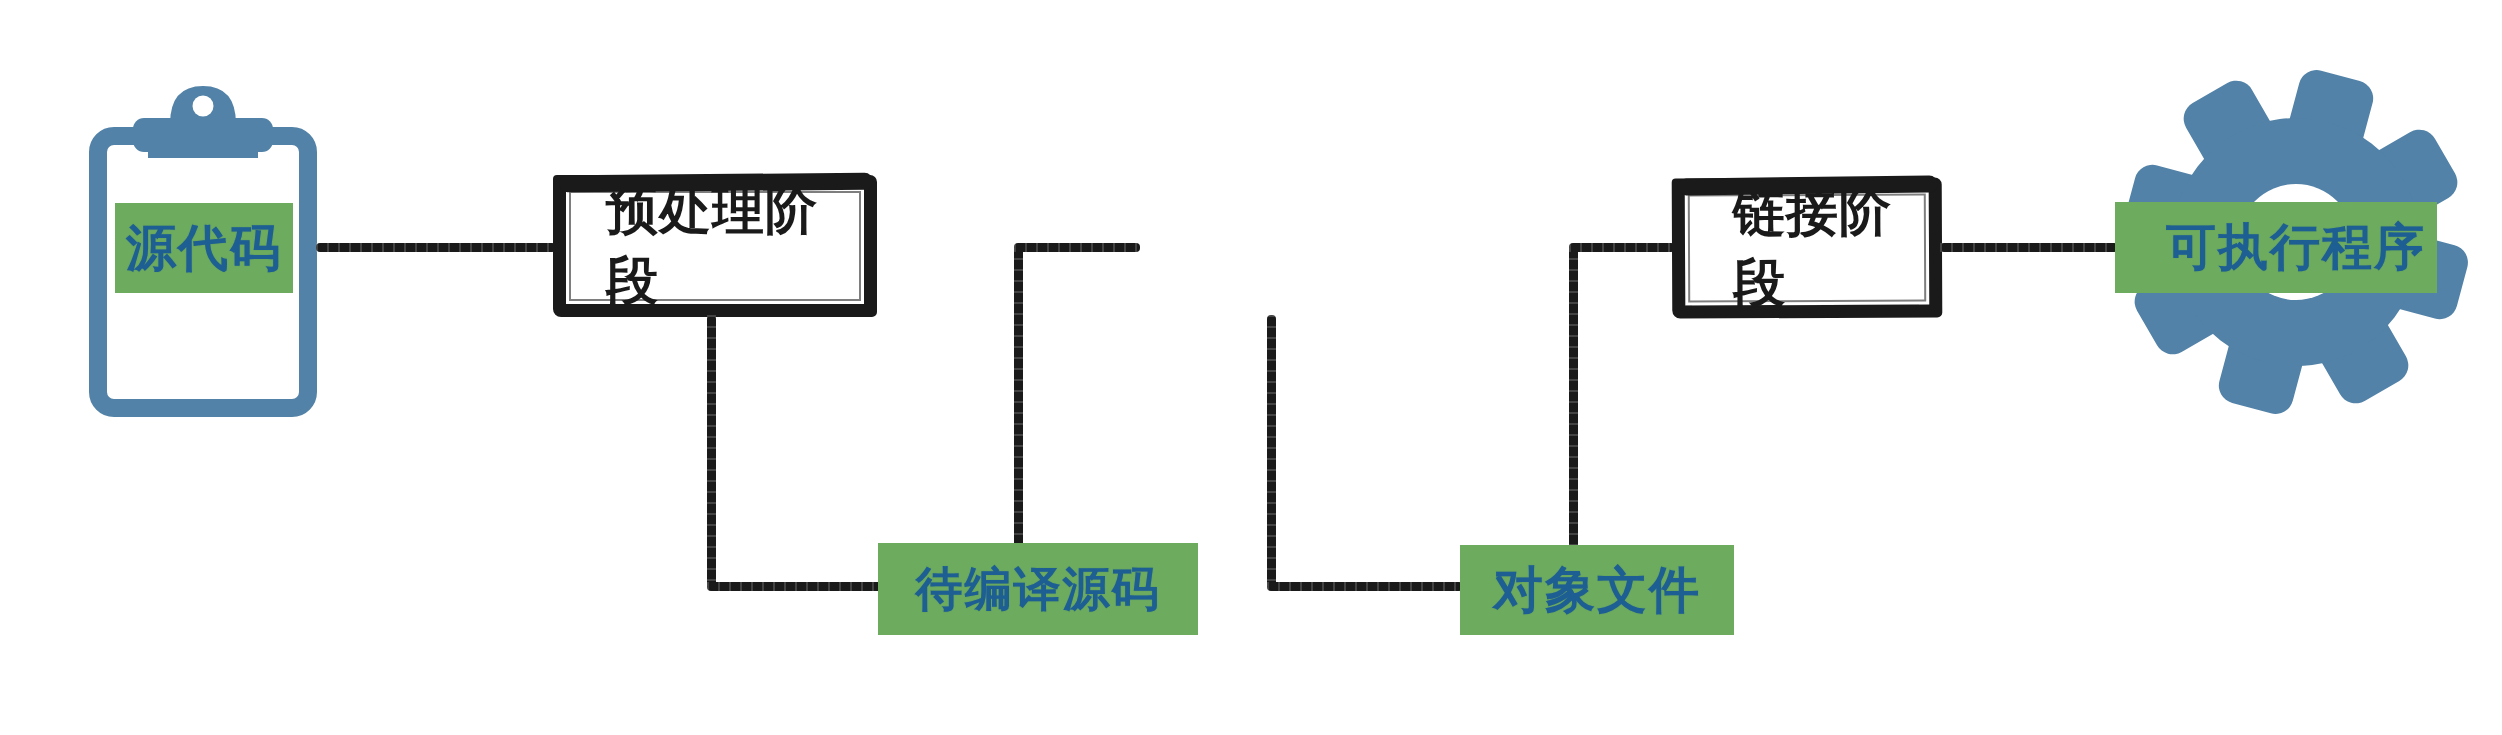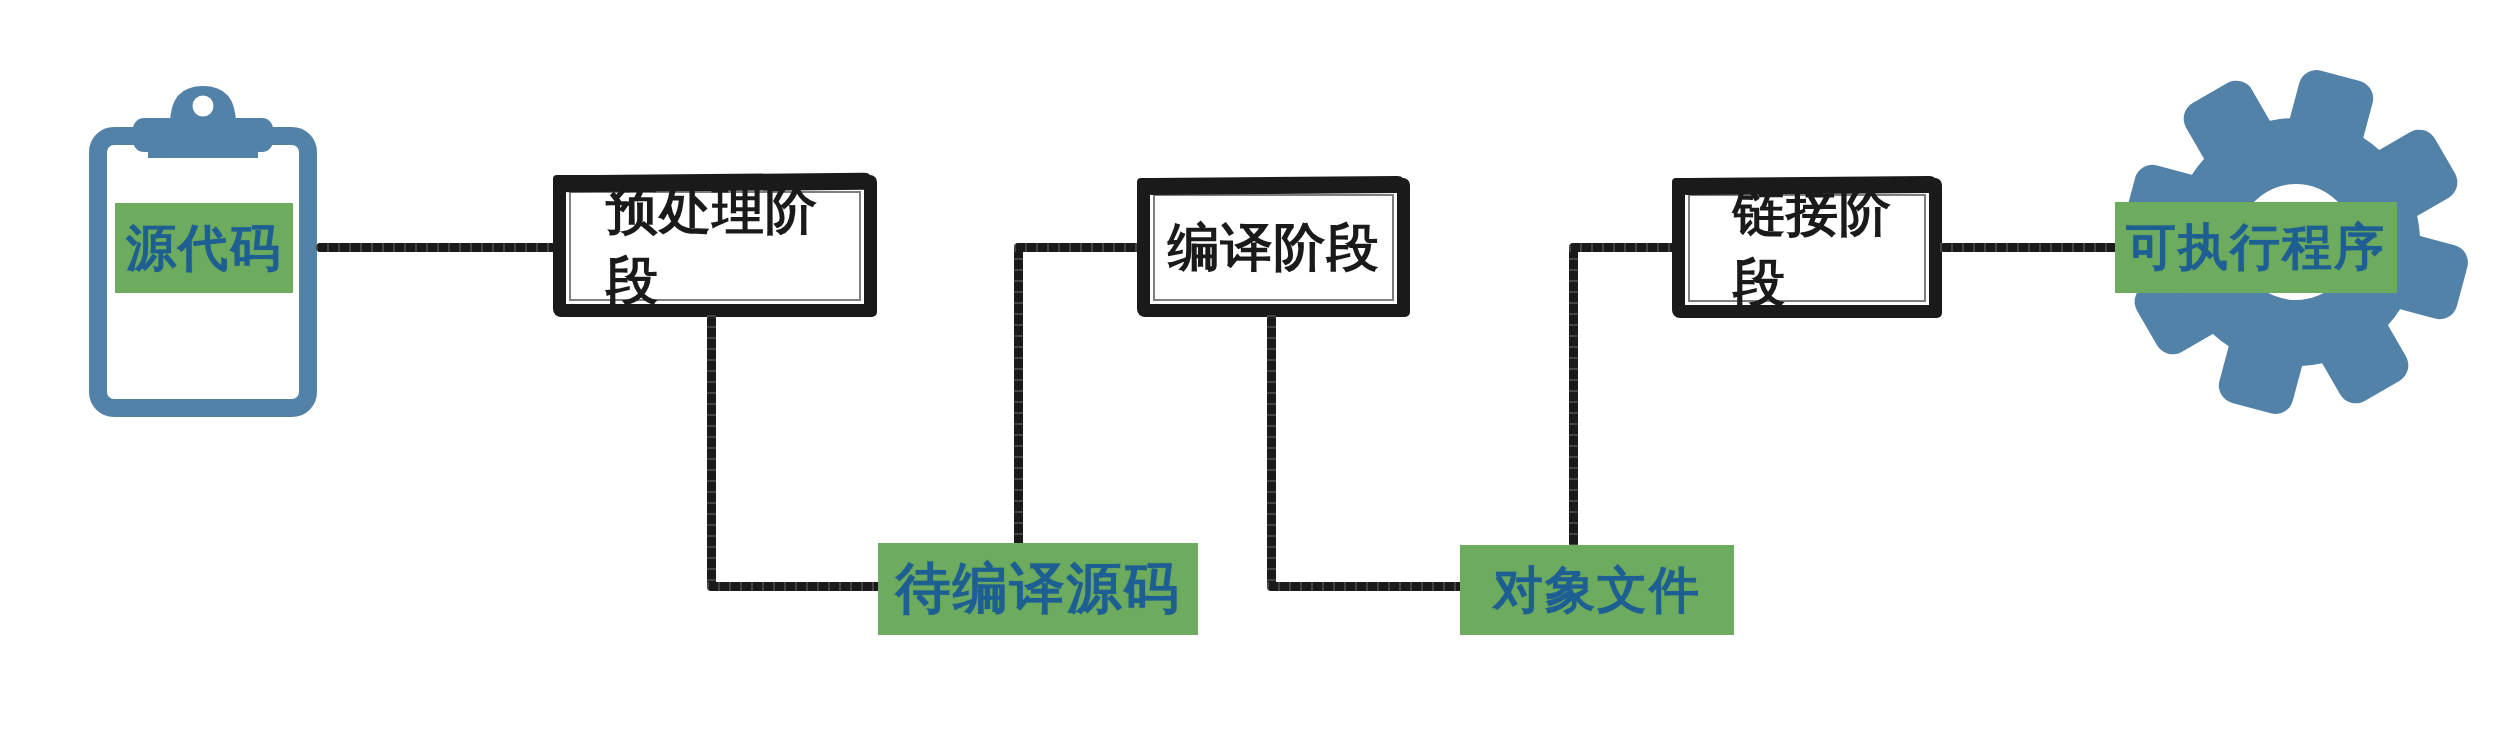--- a/index.html
+++ b/index.html
@@ -74,26 +74,25 @@
   </div>
   <div class="tag" style="left:115px;top:203px;width:178px;height:90px;font-size:50px;">源代码</div>
 
   <div class="line h" style="left:316px;top:243px;width:240px;"></div>
 
   <div class="stage" style="left:553px;top:175px;width:324px;height:142px;padding-left:40px;">预处理阶段</div>
 
   <div class="line v" style="left:707px;top:315px;height:272px;"></div>
   <div class="line h" style="left:707px;top:582px;width:175px;"></div>
 
-  <div class="tag" style="left:878px;top:543px;width:320px;height:92px;font-size:55px;">待编译源码</div>
+  <div class="tag" style="left:878px;top:543px;width:320px;height:92px;font-size:47px;">待编译源码</div>
 
   <div class="line v" style="left:1014px;top:247px;height:300px;"></div>
   <div class="line h" style="left:1014px;top:243px;width:126px;"></div>
 
-  <div class="stage" style="left:1137px;top:178px;width:273px;height:139px;">编译阶段</div>
 
   <div class="line v" style="left:1267px;top:315px;height:272px;"></div>
   <div class="line h" style="left:1267px;top:582px;width:196px;"></div>
 
   <div class="tag" style="left:1460px;top:545px;width:274px;height:90px;font-size:50px;">对象文件</div>
 
   <div class="line v" style="left:1569px;top:247px;height:302px;"></div>
   <div class="line h" style="left:1569px;top:243px;width:106px;"></div>
 
   <div class="stage" style="left:1672px;top:178px;width:270px;height:140px;padding-left:48px;">链接阶段</div>
@@ -105,15 +104,15 @@
       <g fill="var(--accent-blue,#5282a7)" transform="rotate(15 176 176)">
         <rect x="4" y="138" width="344" height="76" rx="18"></rect>
         <rect x="4" y="138" width="344" height="76" rx="18" transform="rotate(45 176 176)"></rect>
         <rect x="4" y="138" width="344" height="76" rx="18" transform="rotate(90 176 176)"></rect>
         <rect x="4" y="138" width="344" height="76" rx="18" transform="rotate(135 176 176)"></rect>
         <circle cx="176" cy="176" r="124"></circle>
       </g>
       <circle cx="176" cy="176" r="58" fill="#ffffff"></circle>
     </svg>
   </div>
-  <div class="tag" style="left:2115px;top:202px;width:282px;height:91px;font-size:50px;">可执行程序</div>
+  <div class="tag" style="left:2115px;top:202px;width:282px;height:91px;font-size:50px;padding-left:40px;">可执行程序</div>
 
 </div>
 
 </body></html>

